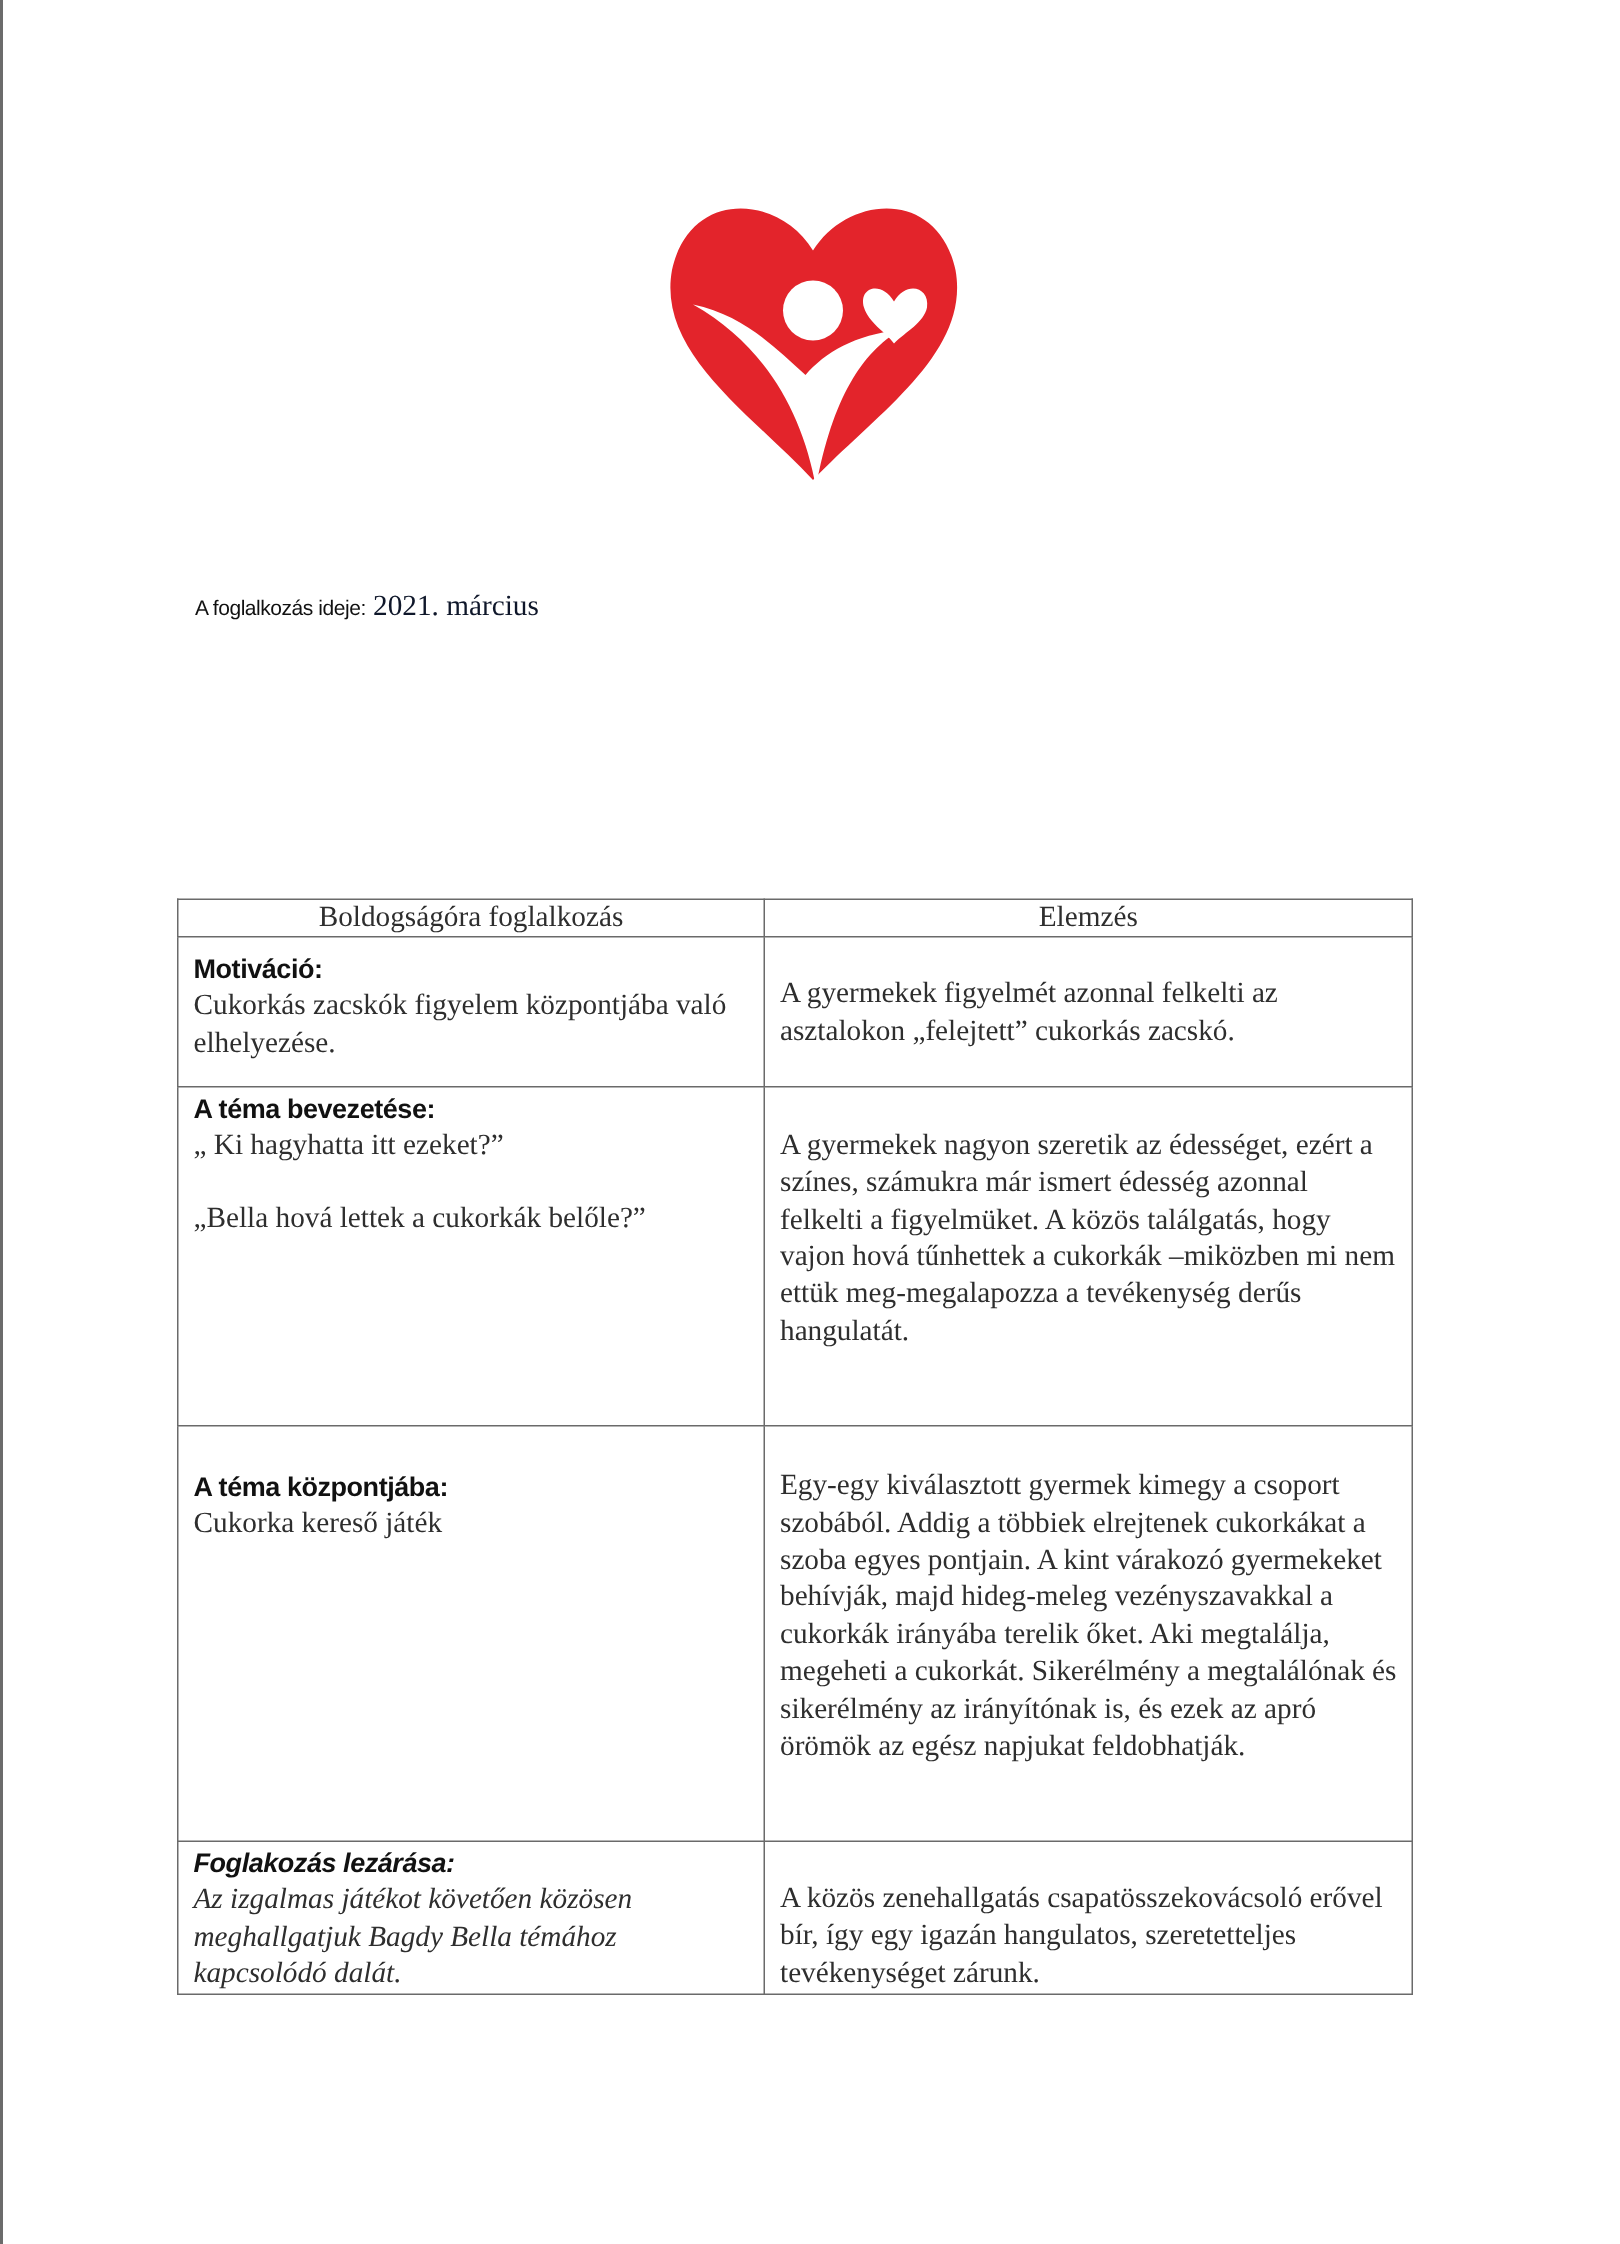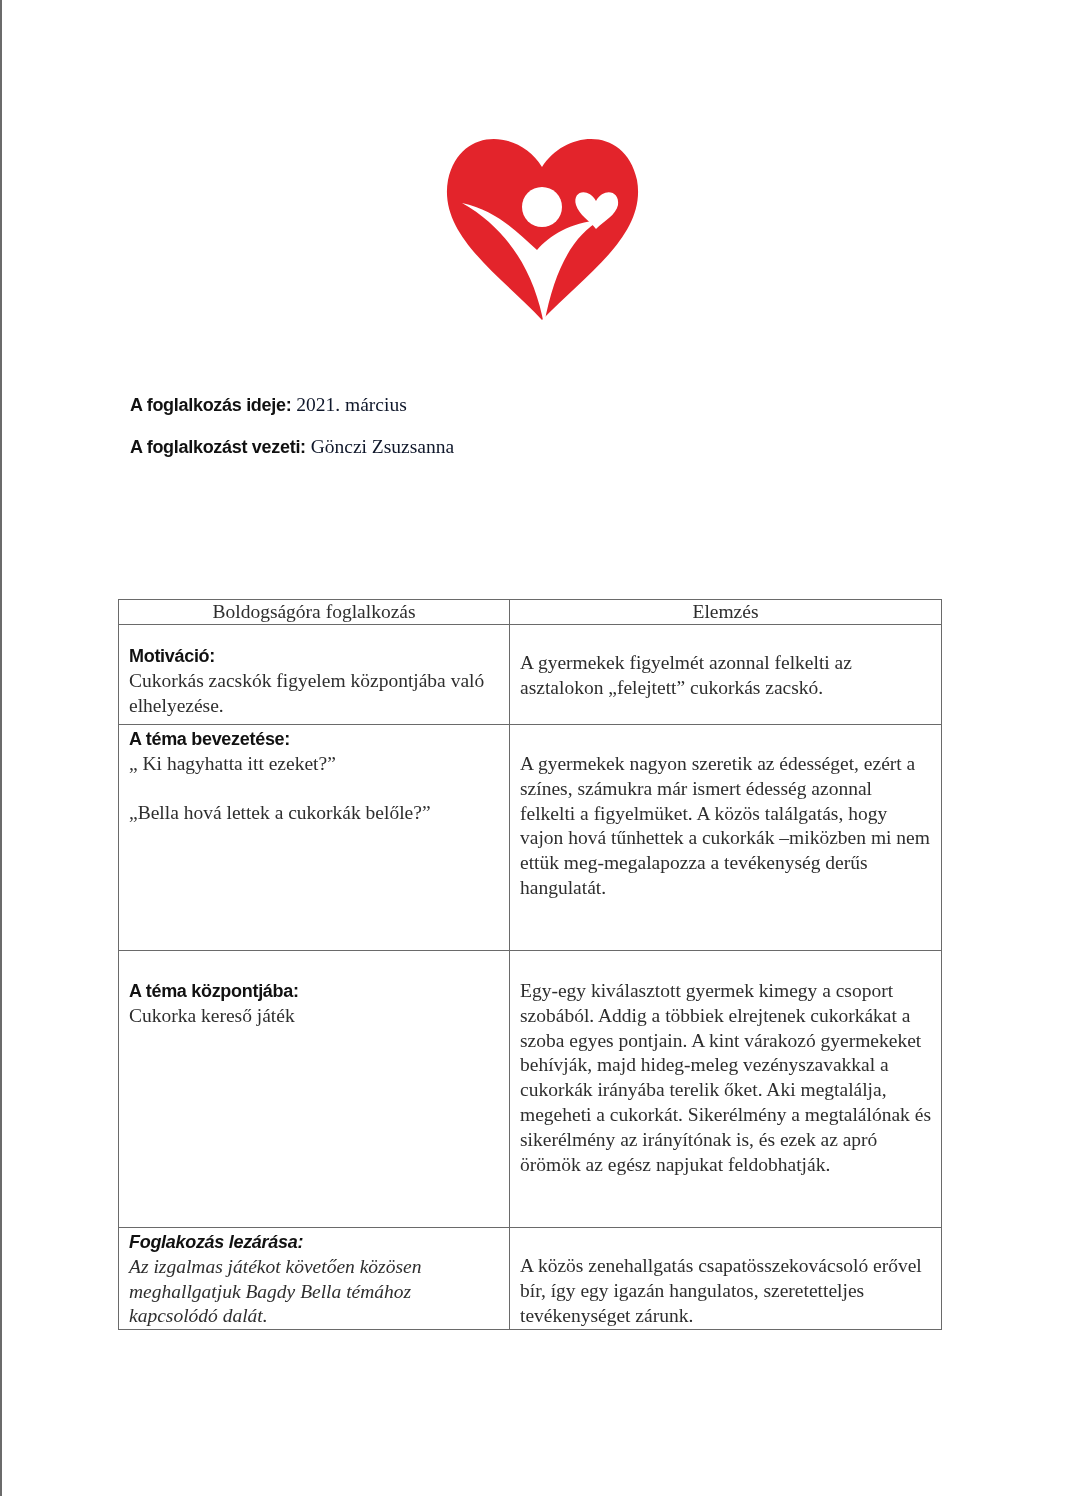--- a/index.html
+++ b/index.html
@@ -4,21 +4,21 @@
 <style>
   html, body { margin: 0; padding: 0; }
   body {
     width: 1080px; height: 1496px; background: #ffffff; position: relative; overflow: hidden;
     font-family: "Liberation Serif", serif; color: #2e2e2e;
   }
   .left-edge { position: absolute; left: 0; top: 0; width: 2px; height: 1496px; background: #6b6b6b; }
   .logo { position: absolute; left: 440px; top: 125px; width: 205px; height: 205px; }
   .meta { position: absolute; left: 130px; top: 392px; }
   .meta-line { height: 41.5px; font-size: 19.5px; line-height: 26px; white-space: nowrap; }
-  .meta-label { font-family: "Liberation Sans", sans-serif; font-weight: bold; color: #111; font-size: 18px; letter-spacing: -0.3px; }
+  .meta-label { font-family: "Liberation Sans", sans-serif; font-weight: normal; color: #111; font-size: 14px; letter-spacing: -0.3px; }
   .meta-value { color: #0f172a; }
   table.plan {
     position: absolute; left: 118px; top: 599px; width: 824px; border-collapse: collapse;
     table-layout: fixed; font-size: 19.5px; line-height: 24.8px;
   }
   table.plan td, table.plan th {
     border: 1.5px solid #6a6a6a; vertical-align: top; padding: 0 10px; font-weight: normal; color: #2e2e2e;
   }
   table.plan th { text-align: center; height: 24px; line-height: 24px; }
   .col-left { width: 391px; }
@@ -33,35 +33,34 @@
 
 <svg class="logo" viewBox="0 0 205 205">
   <path d="M102 42 C 80 5, 20 0, 8 55 C -2 110, 60 150, 102 195 C 145 150, 207 110, 197 55 C 185 0, 125 5, 102 42 Z" fill="#E3242B"></path>
   <circle cx="102" cy="82" r="20" fill="#FFFFFF"></circle>
   <path d="M156 76 C 148 62, 132 66, 136 80 C 139 90, 150 96, 156 104 C 164 96, 176 90, 178 80 C 180 66, 164 62, 156 76 Z" fill="#FFFFFF"></path>
   <path d="M22 78 C 55 85, 75 105, 97 125 C 110 110, 130 98, 160 95 C 135 110, 115 140, 104 200 C 95 150, 70 105, 22 78 Z" fill="#FFFFFF"></path>
 </svg>
 
 <div class="meta">
   <div class="meta-line"><span class="meta-label">A foglalkozás ideje:</span> <span class="meta-value">2021. március</span></div>
-  <div class="meta-line"><span class="meta-label">A foglalkozást vezeti:</span> <span class="meta-value">Gönczi Zsuzsanna</span></div>
 </div>
 
 <table class="plan">
   <colgroup>
       <col class="col-left">
       <col>
     </colgroup>
   <tbody>
       <tr>
     <th>Boldogságóra foglalkozás</th>
     <th>Elemzés</th>
   </tr>
   <tr style="height:100px;">
-    <td style="padding-top:19px;border-radius:19px;">
+    <td style="padding-top:9px;border-radius:19px;">
       <span class="cell-head">Motiváció:</span>
       <span class="para">Cukorkás zacskók figyelem központjába való elhelyezése.</span>
     </td>
     <td style="padding-top:26px;">
       <span class="para">A gyermekek figyelmét azonnal felkelti az asztalokon „felejtett” cukorkás zacskó.</span>
     </td>
   </tr>
   <tr style="height:226px;padding-left:40px;">
     <td style="padding-top:2px;">
       <span class="cell-head">A téma bevezetése:</span>

